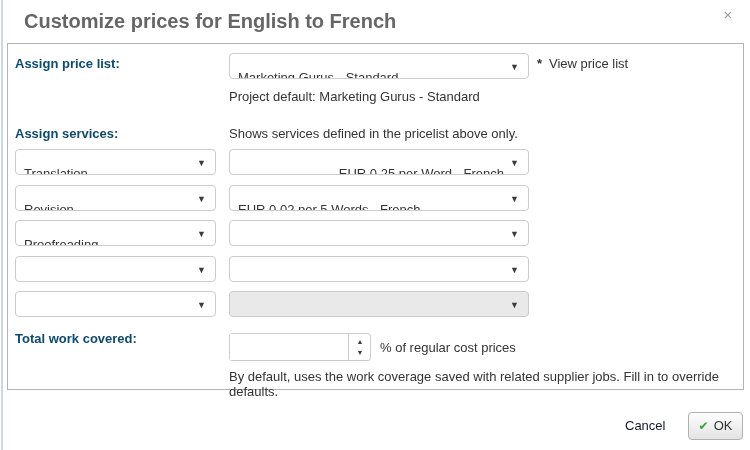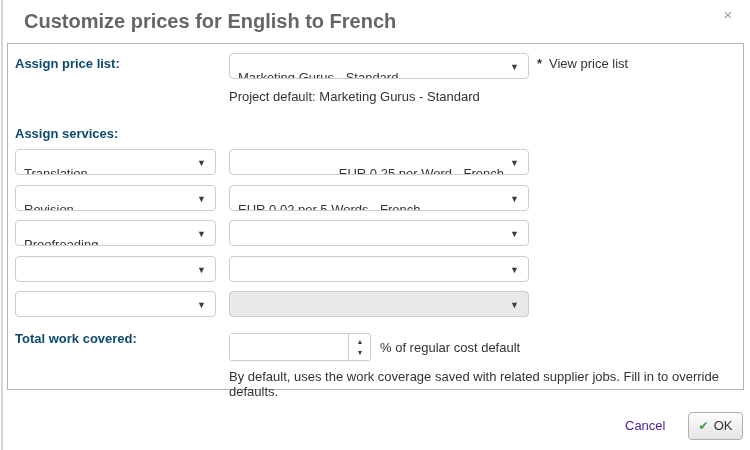--- a/index.html
+++ b/index.html
@@ -21,21 +21,21 @@
          line-height: 24px; padding: 12px 24px 0 8px; color: #333; cursor: pointer;
          white-space: nowrap; overflow: hidden; }
   .sel .arrow { position: absolute; right: 9px; top: 0; line-height: 26px; font-size: 9px; color: #3b3b3b; }
   .sel.disabled { background: #e9e9e9; cursor: default; }
 
   .col2 { left: 221px; }
   .sel-w-wide { width: 300px; }
   .sel-w-narrow { width: 201px; }
 
   .required { color: #e02020; font-weight: bold; }
-  .link { color: #4c1d95; text-decoration: none; cursor: pointer; }
+  .link { color: #0f172a; text-decoration: none; cursor: pointer; }
 
   .plain { position: absolute; color: #333; }
 
   .spinner { position: absolute; left: 221px; width: 142px; height: 28px; border: 1px solid #ccc;
              border-radius: 3px; background: #fff; }
   .spinner .sp-btns { position: absolute; right: 0; top: 0; width: 22px; height: 26px;
                       border-left: 1px solid #ccc; }
   .spinner .sp-up, .spinner .sp-down { position: absolute; left: 0; width: 22px; height: 13px;
                       font-size: 7px; color: #3b3b3b; text-align: center; cursor: pointer; }
   .spinner .sp-up { top: 0; line-height: 15px; }
@@ -63,20 +63,21 @@
   <div class="lbl" style="top:12px;">Assign price list:</div>
   <div class="sel col2 sel-w-wide" style="top:9px;">
     <span>Marketing Gurus - Standard</span>
     <span class="arrow">▼</span>
   </div>
   <span class="plain required" style="left:529px; top:12px;">*</span>
   <a class="plain link" style="left:541px; top:12px;">View price list</a>
   <div class="plain" style="left:221px; top:45px;">Project default: Marketing Gurus - Standard</div>
 
   <div class="lbl" style="top:82px;">Assign services:</div>
+  <div class="plain" style="left:221px; top:82px;">Shows services defined in the pricelist above only.</div>
 
   <div class="sel sel-w-narrow" style="left:7px; top:105px;">
     <span>Translation</span>
     <span class="arrow">▼</span>
   </div>
   <div class="sel col2 sel-w-wide" style="top:105px;text-align:right;">
     <span>EUR 0.25 per Word - French</span>
     <span class="arrow">▼</span>
   </div>
 
@@ -117,21 +118,21 @@
   </div>
 
   <div class="lbl" style="top:287px;">Total work covered:</div>
   <div class="spinner" style="top:289px;">
     <input type="text" value="" style="">
     <div class="sp-btns">
       <div class="sp-up">▲</div>
       <div class="sp-down">▼</div>
     </div>
   </div>
-  <div class="plain" style="left:372px; top:296px;">% of regular cost default</div>
+  <div class="plain" style="left:372px; top:296px;">% of regular cost prices</div>
   <div class="plain" style="left:221px; top:325px;">By default, uses the work coverage saved with related supplier jobs. Fill in to override defaults.</div>
 
 </div>
 
 <a class="footer-cancel link">Cancel</a>
 <div class="ok-btn">
   <span class="check">✔</span><span>OK</span>
 </div>
 
 </body></html>

